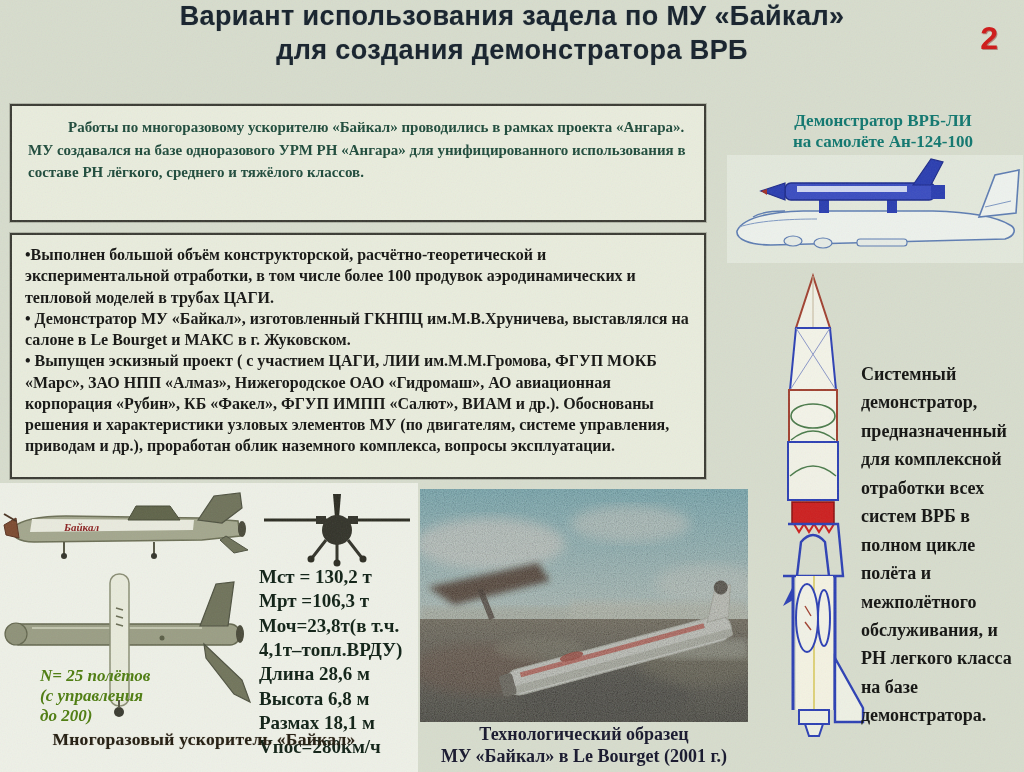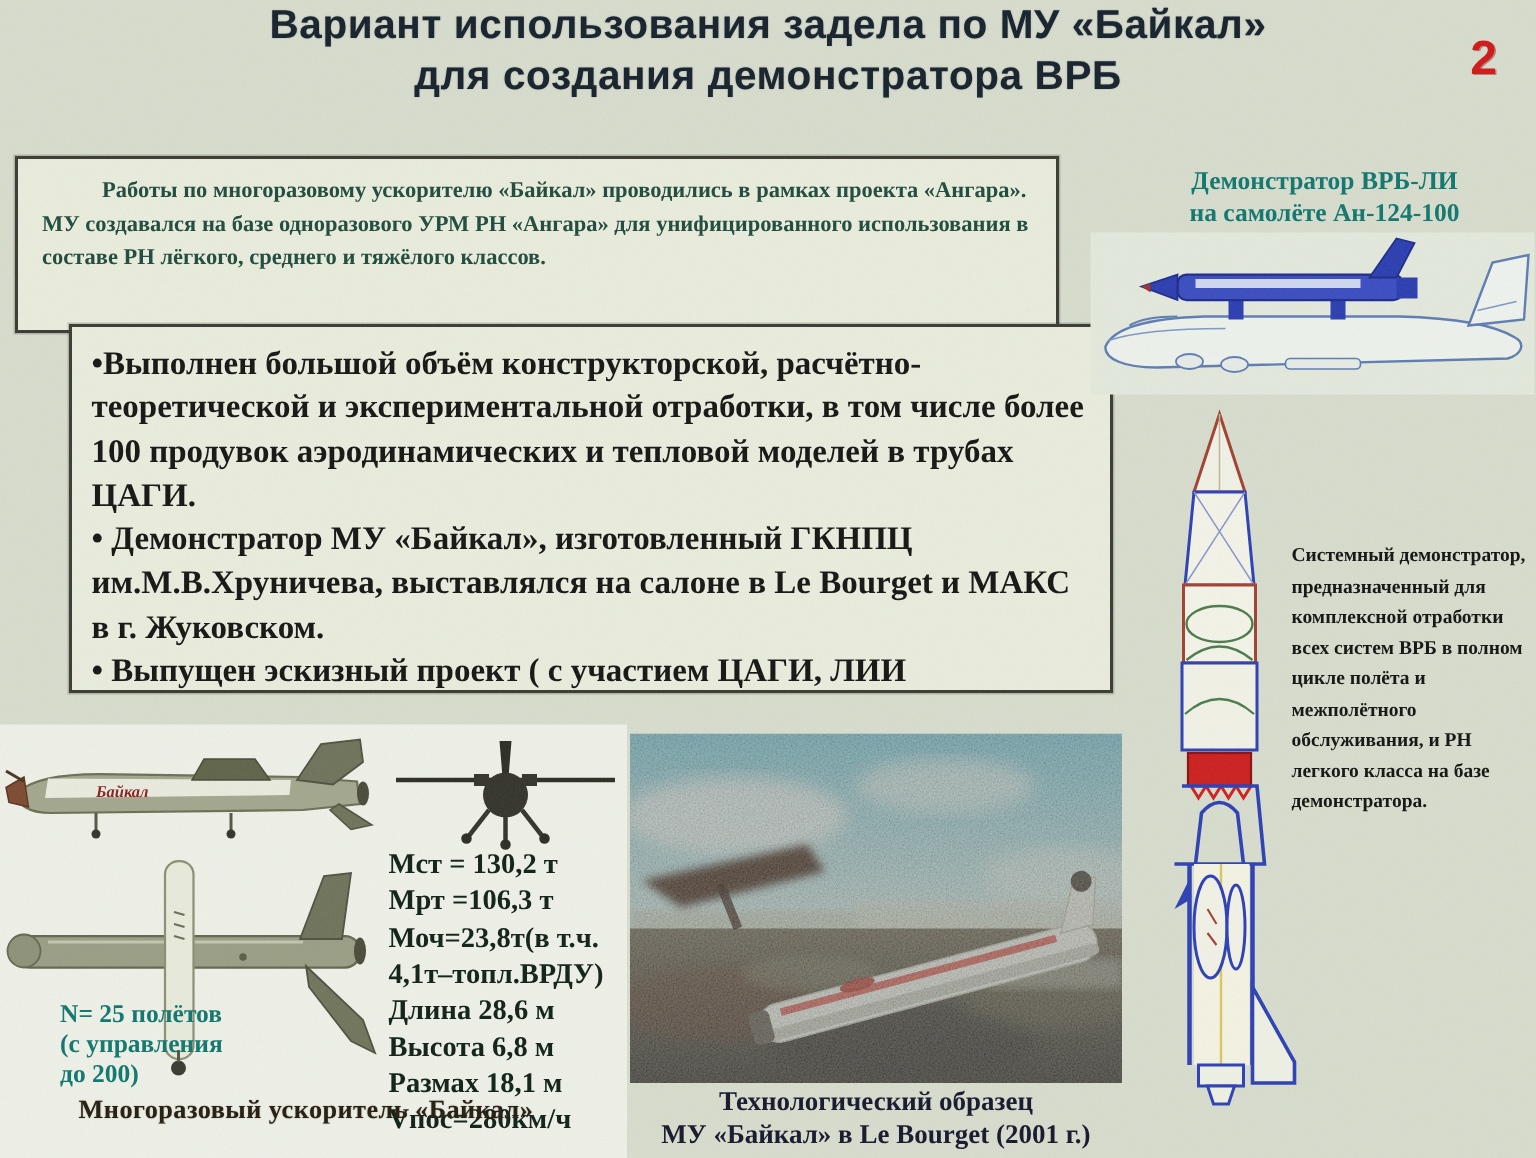--- a/index.html
+++ b/index.html
@@ -38,66 +38,65 @@
     box-shadow:0 0 0 1px rgba(60,60,50,.25);
   }
   .box1 {
     top:104px; height:118px;
     padding:10px 16px 6px 16px;
     color:#1e4a3b;
     font-weight:bold; font-size:15px; line-height:1.5;
     text-indent:40px;
   }
   .box2 {
-    top:216px; height:246px;
+    top:233px; height:246px;
     padding:9px 13px 4px 13px;
     color:#141412;
-    font-weight:bold; font-size:22px; line-height:1.33;
+    font-weight:bold; font-size:16px; line-height:1.33;
     overflow:hidden;
-    margin-left:36px;
   }
   .box2 p { margin:0; }
 
   .vrbli-caption {
     left:742px; top:110px; width:282px;
     text-align:center;
     color:#0f766e;
     font-weight:bold; font-size:17px; line-height:1.25;
   }
   .an124-panel {
     left:727px; top:155px; width:296px; height:108px;
     background:#e3e8dc;
   }
 
   .rocket-wrap { left:757px; top:270px; width:114px; height:472px; }
 
   .sysdemo {
     left:861px; top:360px; width:162px;
     color:#121210;
-    font-weight:bold; font-size:13px; line-height:1.58;
+    font-weight:bold; font-size:18px; line-height:1.58;
   }
 
   .bottom-panel {
     left:0; top:483px; width:418px; height:289px;
     background:#eef0e7;
   }
   .model-side { left:2px; top:490px; width:254px; height:78px; }
   .model-bottom { left:2px; top:572px; width:254px; height:150px; }
   .frontview { left:260px; top:488px; width:156px; height:80px; }
 
   .specs {
     left:259px; top:565px; width:164px;
     color:#0f2015;
     font-weight:bold; font-size:19px; line-height:1.28;
     white-space:nowrap;
   }
   .flights {
     left:40px; top:666px; width:160px;
-    color:#0f766e;
-    font-weight:bold; font-size:17px; line-height:1.18;
+    color:#4d7c0f;
+    font-weight:bold; font-size:17px; line-height:1.18;font-style:italic;
   }
   .cap-booster {
     left:8px; top:729px; width:392px;
     text-align:center;
     color:#221c10;
     font-weight:bold; font-size:17.5px;
     letter-spacing:.3px;
     text-shadow:0 0 1px rgba(60,30,10,.4);
   }
   .photo { left:420px; top:489px; width:328px; height:233px; }

